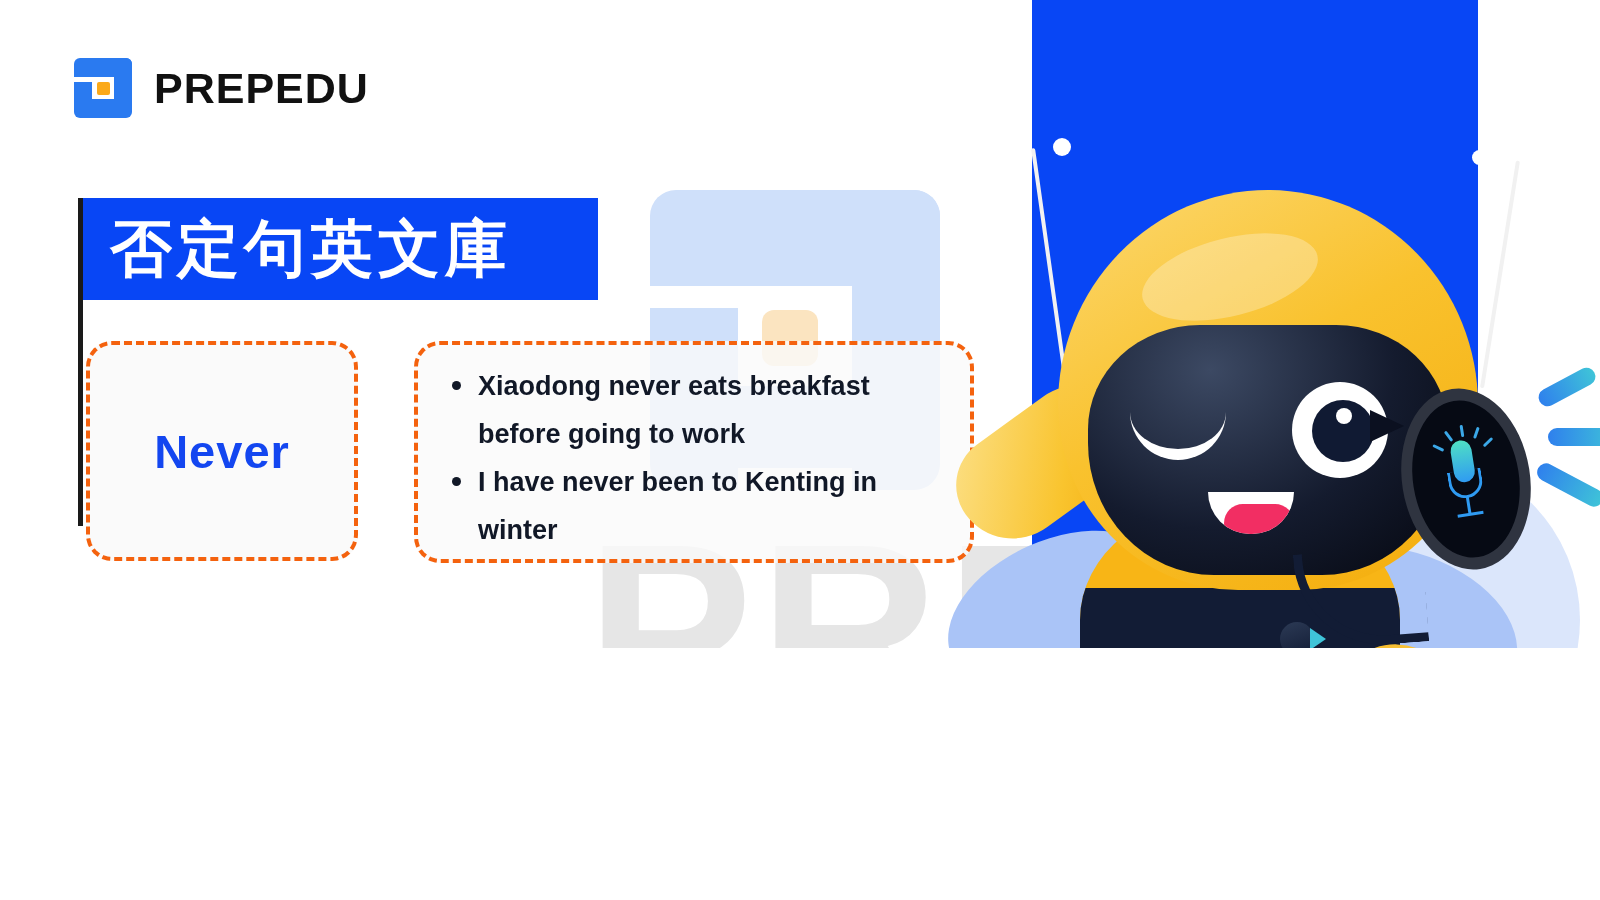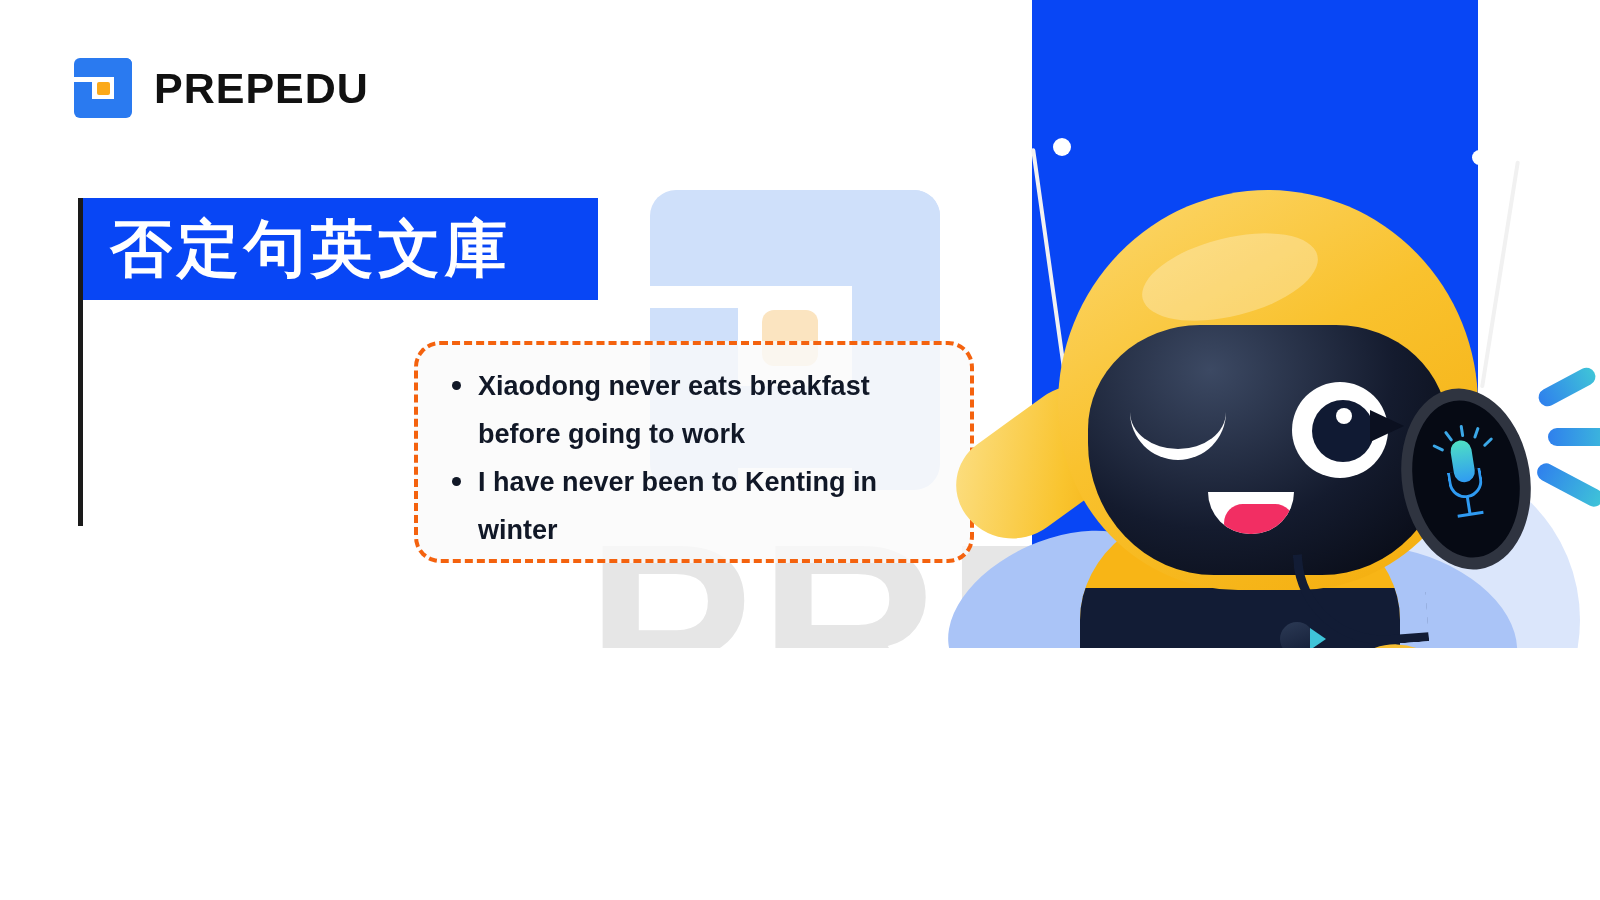--- a/index.html
+++ b/index.html
@@ -471,20 +471,23 @@
       <div class="b-sq"></div>
     </div>
     <div class="brand-name">PREPEDU</div>
   </div>
 
   <div class="accent-bar"></div>
   <div class="title-banner">
     <div class="title-text">否定句英文庫</div>
   </div>
 
+  <div class="label-card card-never-label">
+    <div class="label-text">Never</div>
+  </div>
   <div class="content-card card-never-body">
     <ul>
       <li>Xiaodong never eats breakfast before going to work</li>
       <li>I have never been to Kenting in winter</li>
     </ul>
   </div>
 
 
   <div class="mascot">
     <div class="antenna-l"></div>

